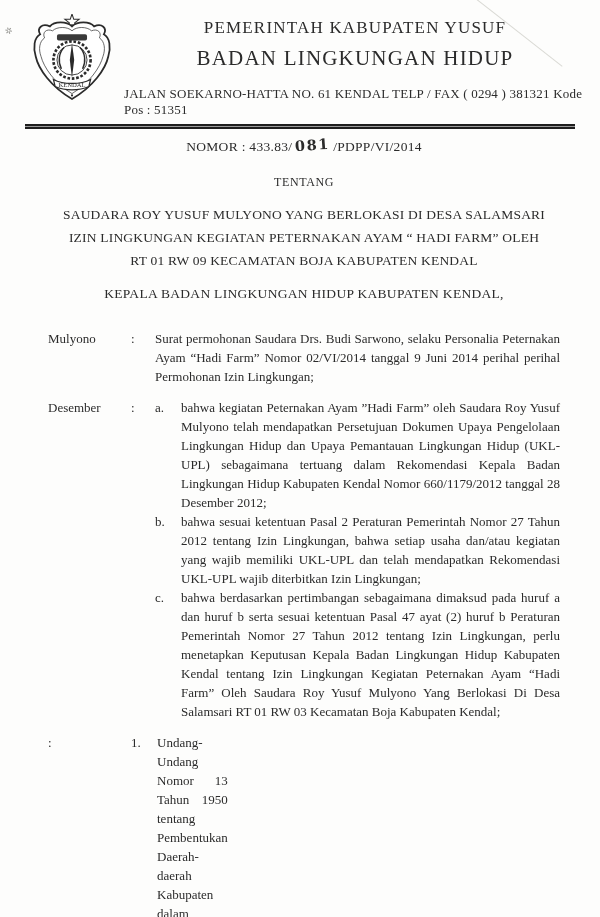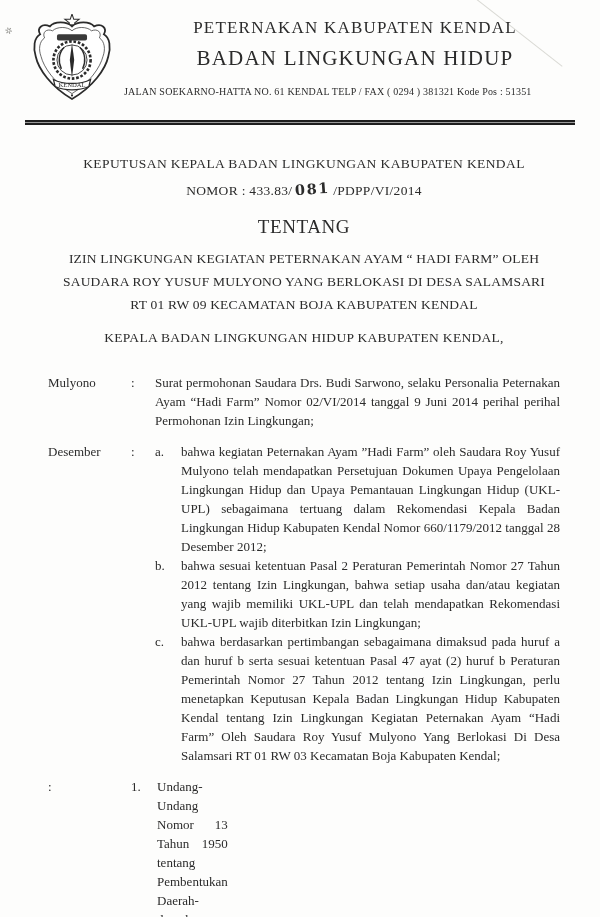--- a/index.html
+++ b/index.html
@@ -12,36 +12,36 @@
     overflow:hidden;
     color:#2b2b2b;
     font-family:"Liberation Serif", serif;
   }
   
   .letterhead{position:relative;padding-top:14px;min-height:100px;}
   .logo{position:absolute;left:27px;top:14px;width:90px;height:92px;}
   .lh-text{margin-left:118px;margin-right:8px;text-align:center;}
   .lh-gov{font-size:17px;letter-spacing:1.2px;padding-top:4px;}
   .lh-agency{font-size:21px;font-weight:normal;letter-spacing:1.2px;margin-top:8px;}
-  .lh-address{font-size:10px;letter-spacing:.2px;margin-top:15px;text-align:left;padding-left:6px;}
+  .lh-address{font-size:13px;letter-spacing:.2px;margin-top:15px;text-align:left;padding-left:6px;}
   .rule{height:5px;margin:6px 25px 0 25px;
     background:linear-gradient(to bottom,#1e1e1e 0 2px,#9a9a9a 2px 3px,#1e1e1e 3px 5px);}
   
   .artifact-crease{position:absolute;left:468px;top:-8px;width:120px;height:1px;
     background:#d9d9d4;transform:rotate(38deg);transform-origin:left top;}
   .artifact-scribble{position:absolute;left:5px;top:26px;font-size:9px;color:#9b9b97;
     transform:rotate(-20deg);}
   
   .doc{padding:0 40px 0 48px;font-size:13px;line-height:19px;}
   .h-center{text-align:center;}
   .h-keputusan{margin-top:29px;font-size:13.5px;letter-spacing:.4px;}
   .h-nomor{margin-top:7px;font-size:13.5px;letter-spacing:.3px;}
   .hand{display:inline-block;font-family:"DejaVu Serif",serif;font-size:14.5px;
     letter-spacing:1.5px;transform:rotate(-4deg) translateY(-1px);margin:0 3px;font-weight:600;}
-  .h-tentang{margin-top:17px;margin-bottom:11px;font-size:19px;letter-spacing:.6px;}
+  .h-tentang{margin-top:17px;margin-bottom:11px;font-size:12px;letter-spacing:.6px;}
   .h-subject{font-size:13.5px;line-height:23px;letter-spacing:.2px;}
   .h-subject span{display:block;}
   .h-issuer{margin-top:12px;font-size:13.5px;letter-spacing:.3px;}
   
   .row{display:grid;grid-template-columns:83px 24px 1fr;margin-top:12px;}
   .row.first{margin-top:26px;}
   .row .label, .row .colon{white-space:nowrap;}
   .content p{margin:0;text-align:justify;}
   .li{display:grid;grid-template-columns:26px 1fr;}
   .li .marker{text-align:left;}
@@ -82,38 +82,37 @@
       <path d="M38 62 C34 54 35 44 41 38" fill="none" stroke="#2b2b2b" stroke-width="1.6"></path>
       <path d="M62 62 C66 54 65 44 59 38" fill="none" stroke="#2b2b2b" stroke-width="1.6"></path>
 
       <polygon points="50,33 52.5,52 50,72 47.5,52" fill="#2b2b2b"></polygon>
 
       <path d="M29 74 C40 80 60 80 71 74 L69 82 C58 87 42 87 31 82 Z" fill="#ffffff" stroke="#2b2b2b" stroke-width="1.4"></path>
       <text x="50" y="82" text-anchor="middle" font-size="7.5" font-family="Liberation Serif, serif" fill="#2b2b2b">KENDAL</text>
       <circle cx="50" cy="92" r="1.2" fill="#2b2b2b"></circle>
     </svg>
     <div class="lh-text">
-      <div class="lh-gov">PETERNAKAN KABUPATEN KENDAL</div>
+      <div class="lh-gov">PEMERINTAH KABUPATEN YUSUF</div>
       <div class="lh-agency">BADAN LINGKUNGAN HIDUP</div>
       <div class="lh-address">JALAN SOEKARNO-HATTA NO. 61 KENDAL TELP / FAX ( 0294 ) 381321 Kode Pos : 51351</div>
     </div>
   </div>
   <div class="rule"></div>
 
   <div class="doc">
 
-    <div class="h-center h-keputusan">KEPUTUSAN KEPALA BADAN LINGKUNGAN KABUPATEN KENDAL</div>
 
     <div class="h-center h-nomor"><span>NOMOR : 433.83/</span><span class="hand">081</span><span>/PDPP/VI/2014</span></div>
 
     <div class="h-center h-tentang">TENTANG</div>
 
     <div class="h-center h-subject">
+      <span>SAUDARA ROY YUSUF MULYONO YANG BERLOKASI DI DESA SALAMSARI</span>
       <span>IZIN LINGKUNGAN KEGIATAN PETERNAKAN AYAM “ HADI FARM” OLEH</span>
-      <span>SAUDARA ROY YUSUF MULYONO YANG BERLOKASI DI DESA SALAMSARI</span>
       <span>RT 01 RW 09 KECAMATAN BOJA KABUPATEN KENDAL</span>
     </div>
 
     <div class="h-center h-issuer">KEPALA BADAN LINGKUNGAN HIDUP KABUPATEN KENDAL,</div>
 
     <div class="row first">
       <div class="label">Mulyono</div>
       <div class="colon">:</div>
       <div class="content">
         <p>Surat permohonan Saudara Drs. Budi Sarwono, selaku Personalia Peternakan Ayam “Hadi Farm” Nomor 02/VI/2014 tanggal 9 Juni 2014 perihal perihal Permohonan Izin Lingkungan;</p>

